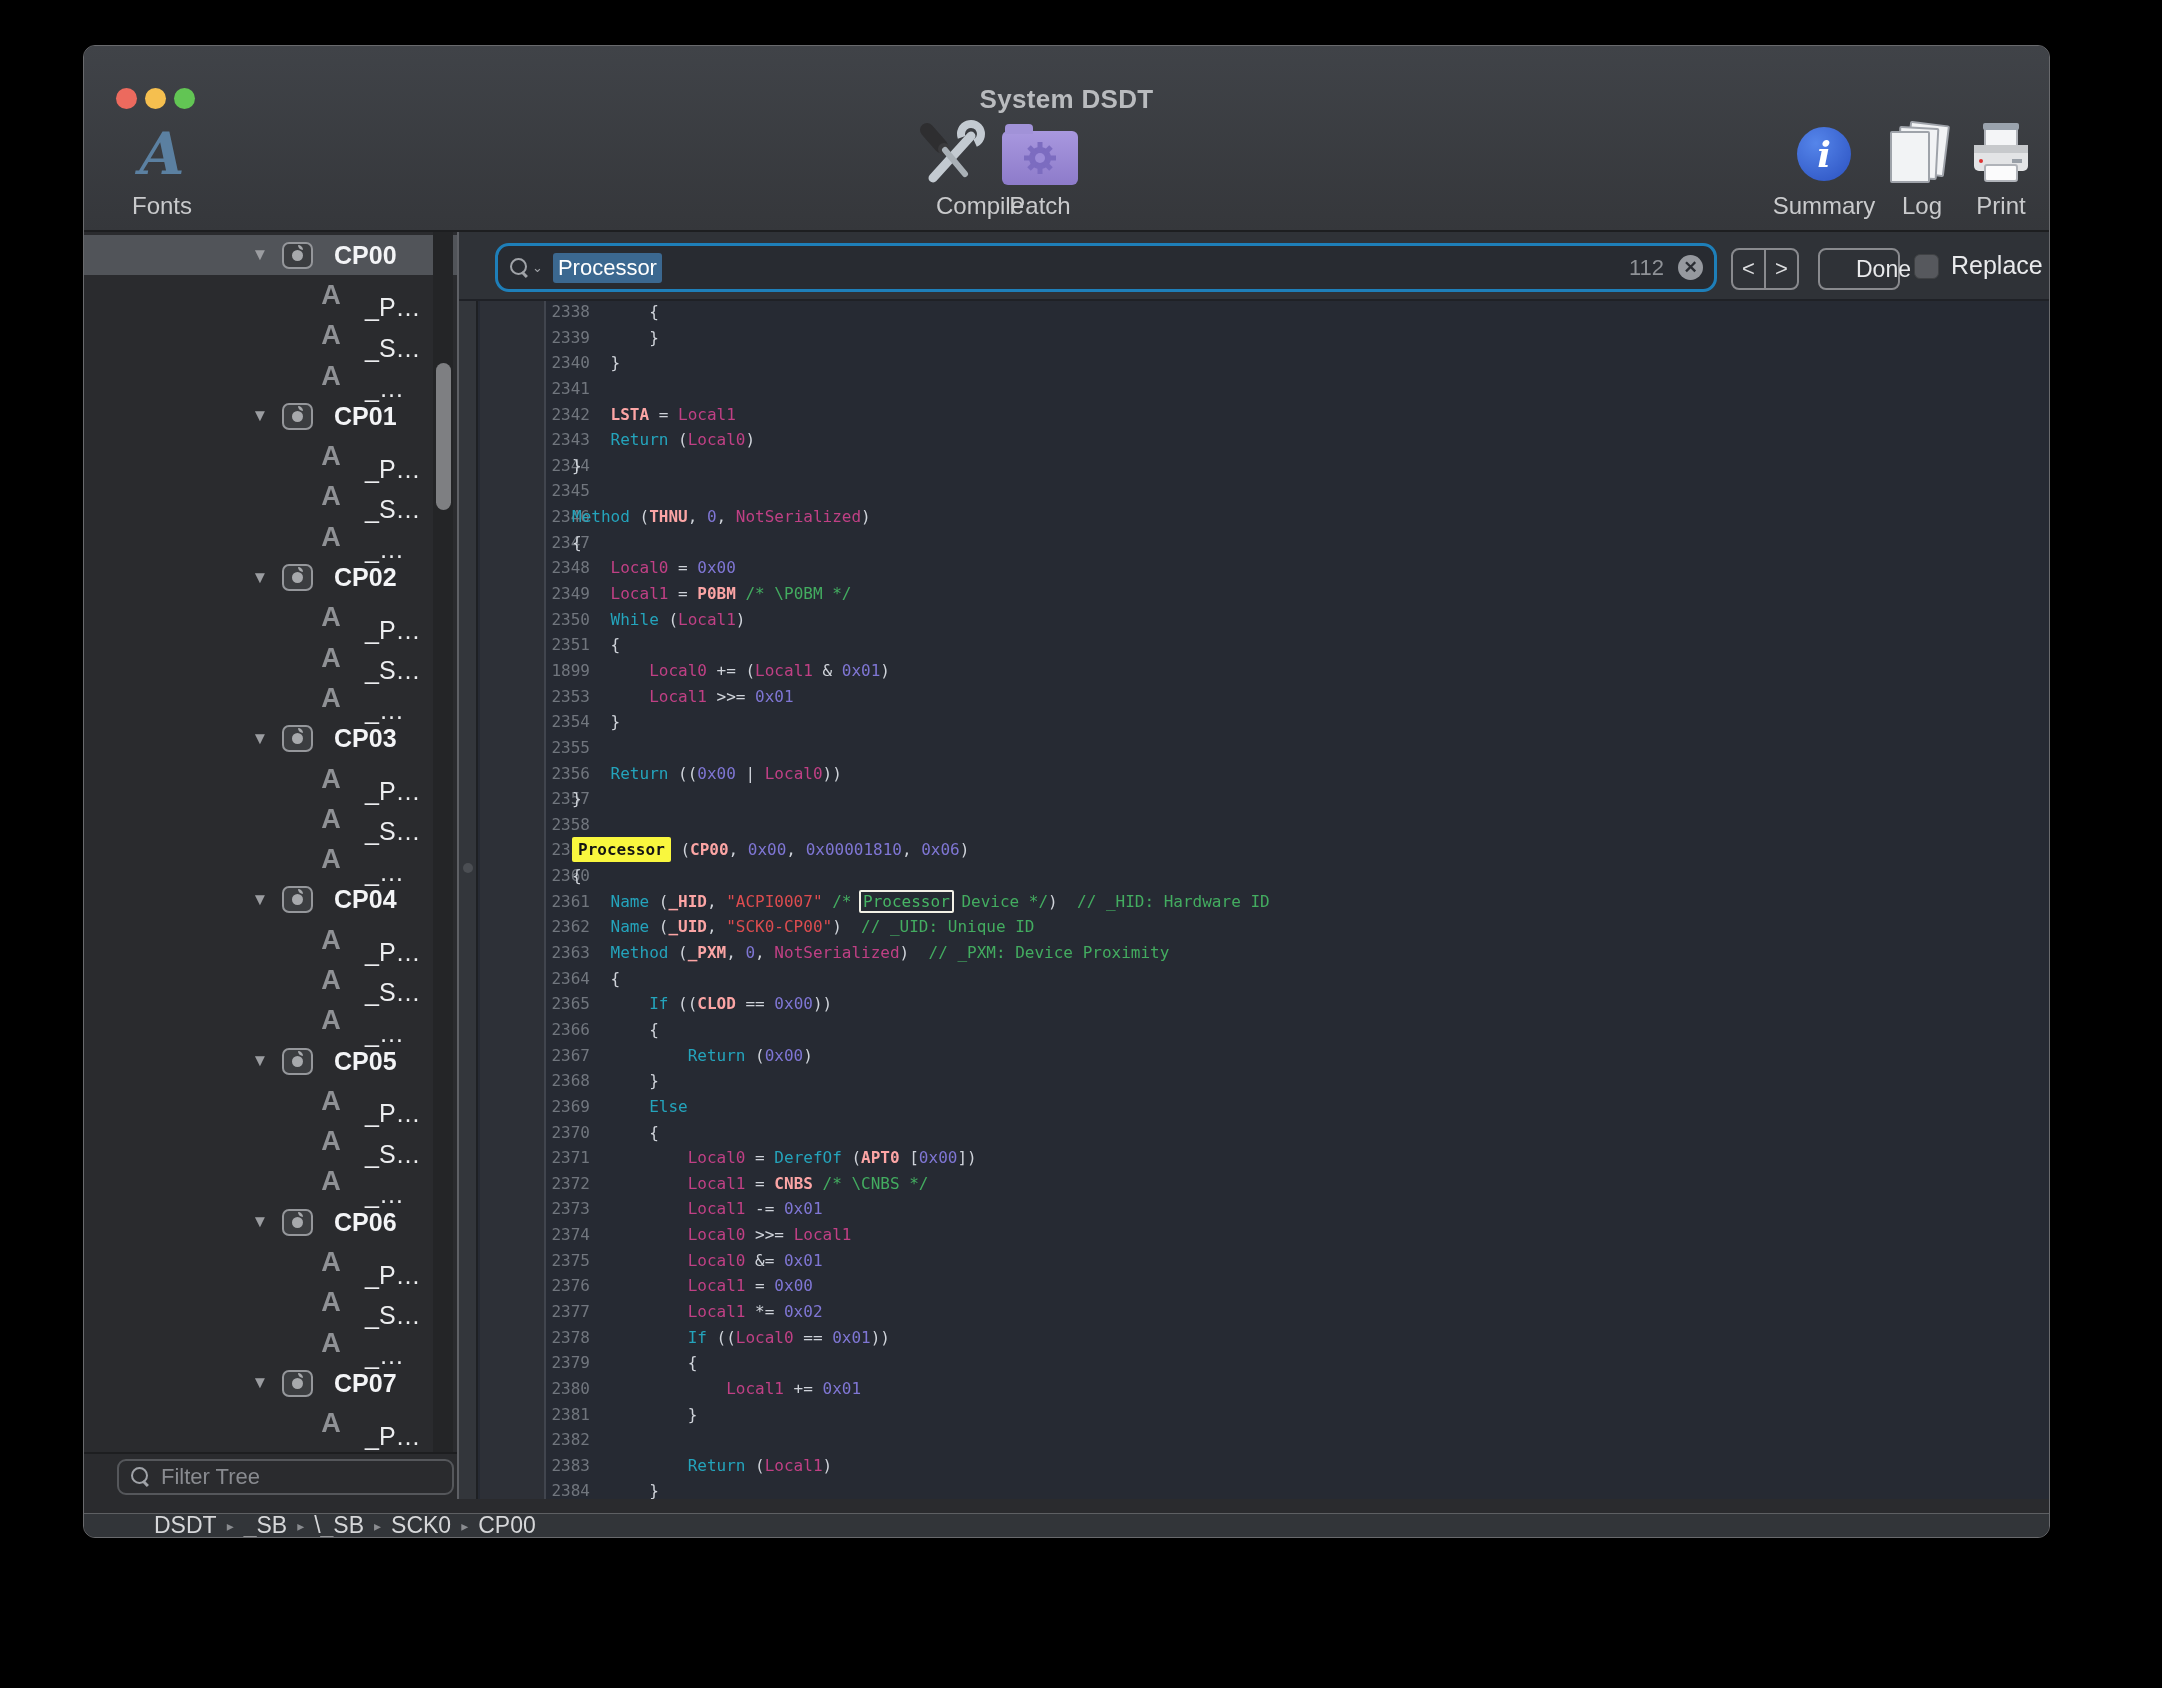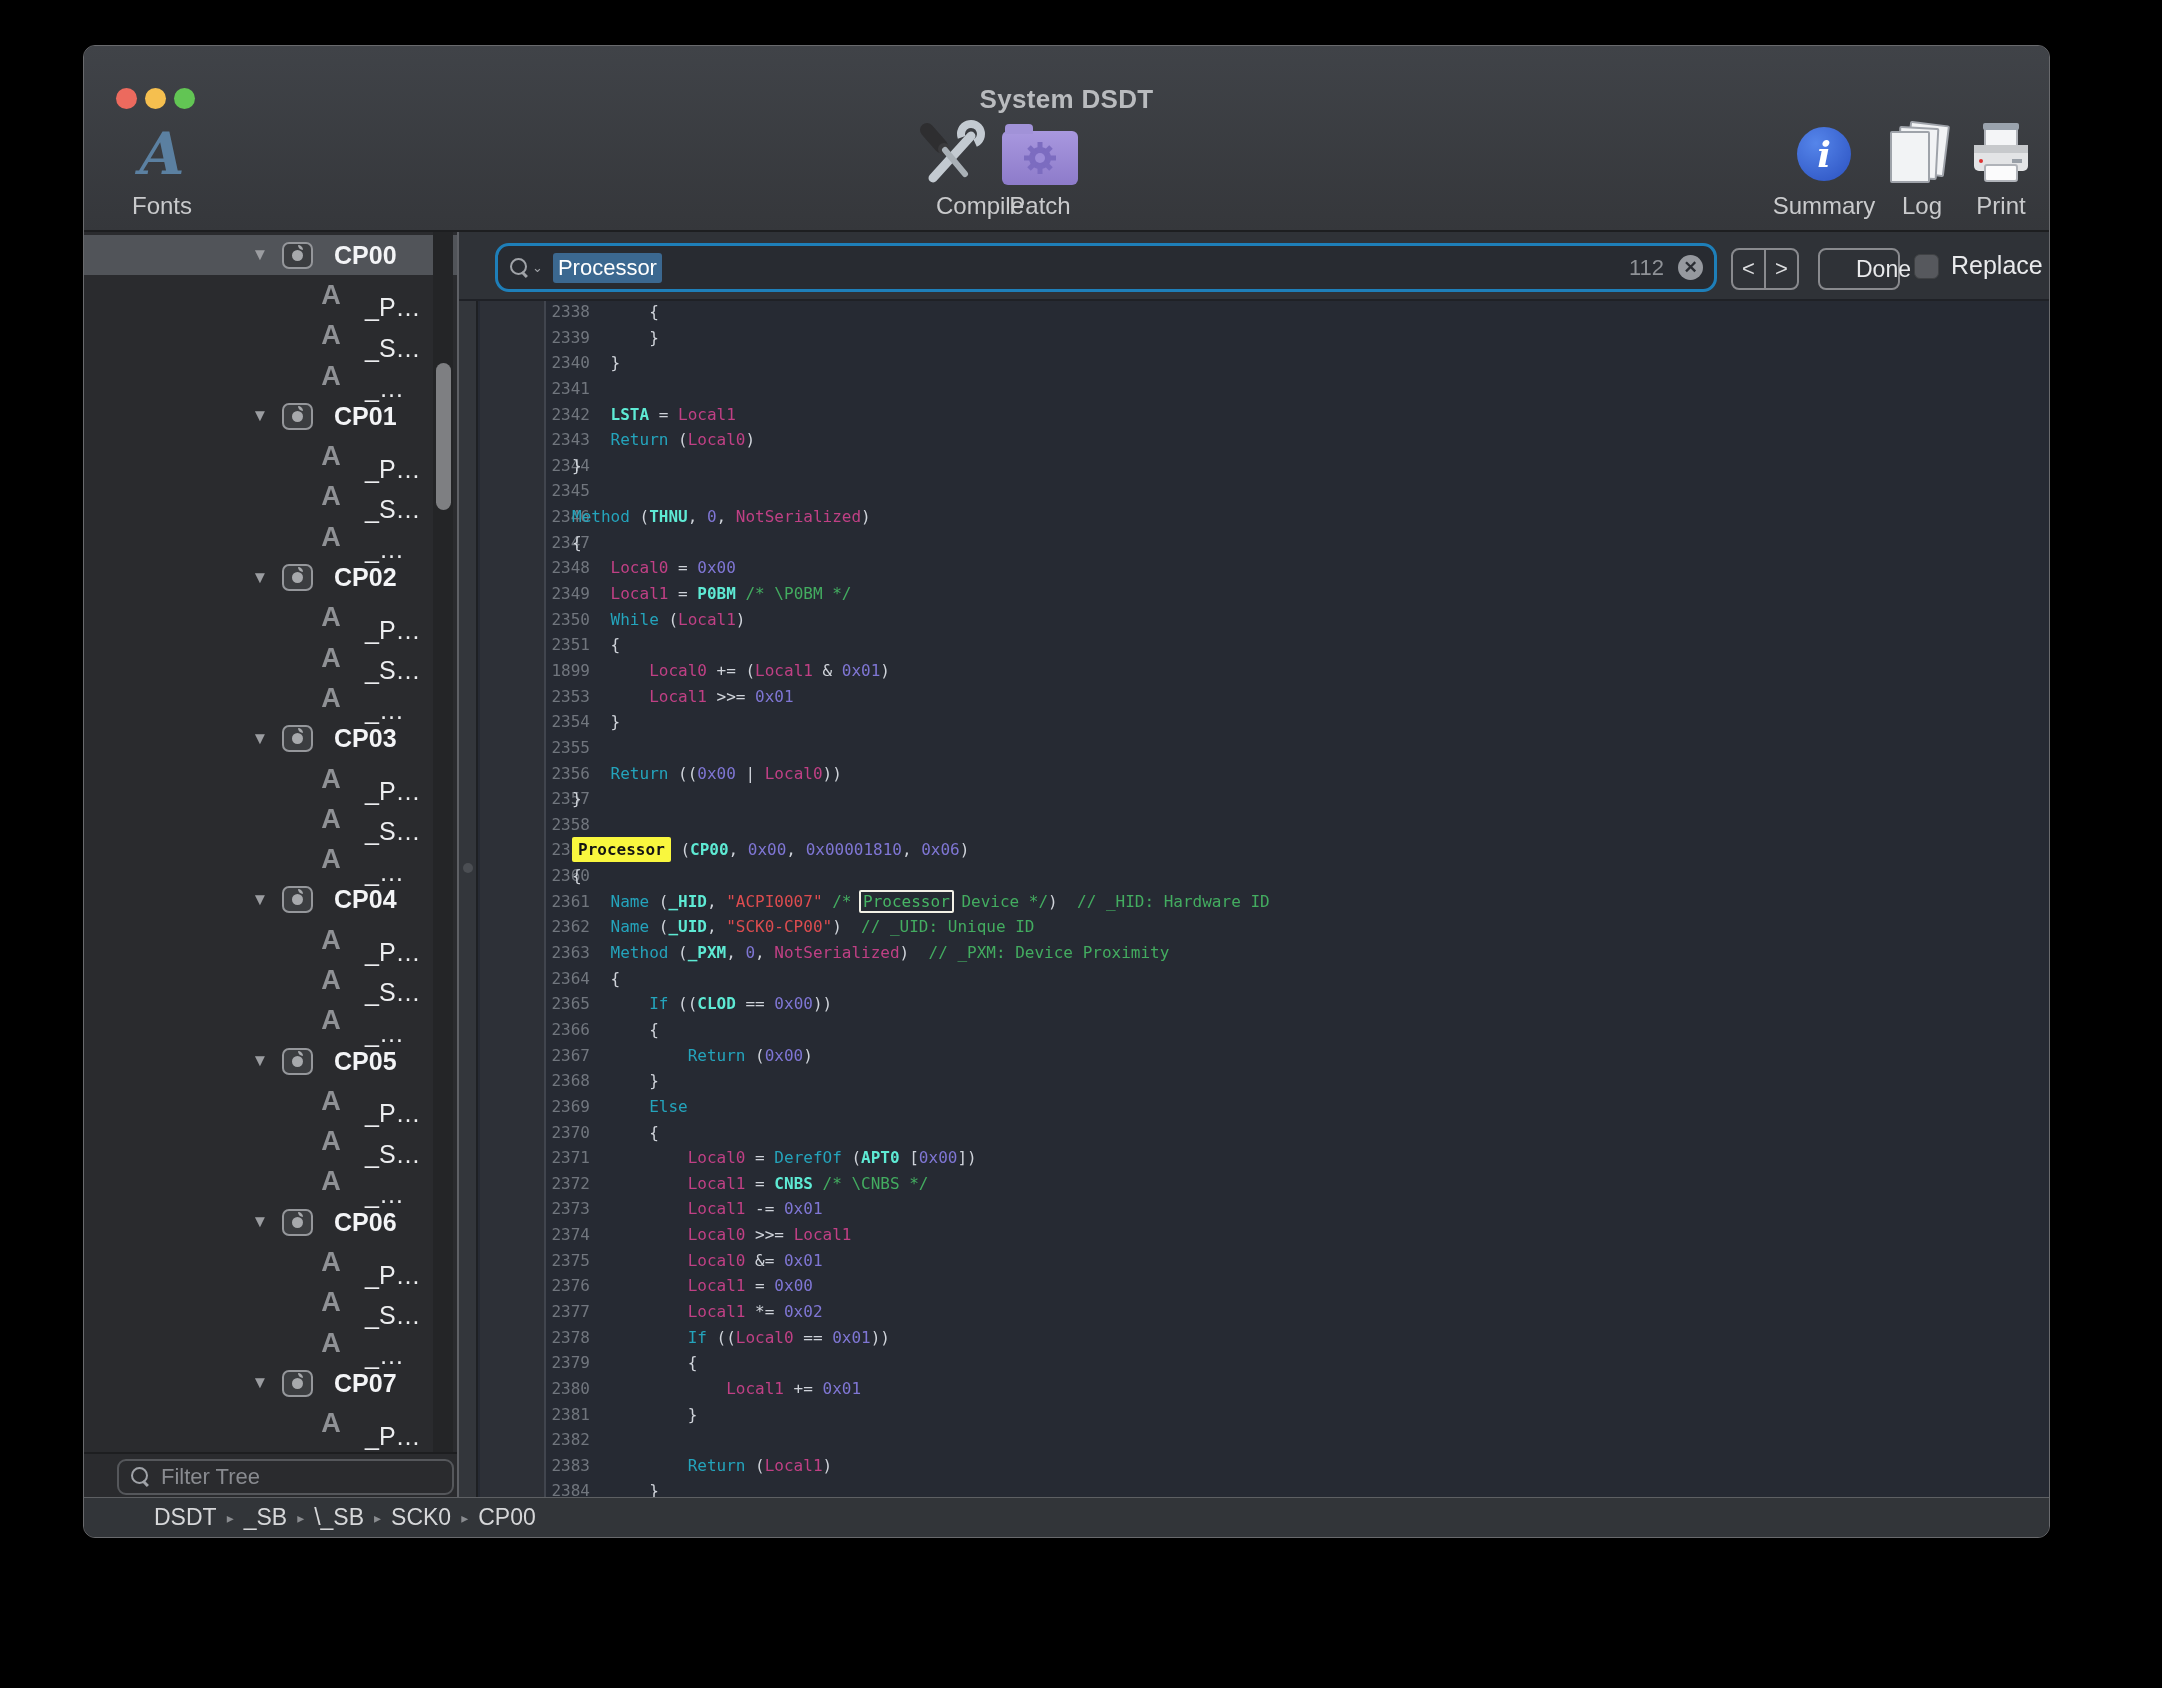--- a/index.html
+++ b/index.html
@@ -117,30 +117,30 @@
   .gutter-bg { position:absolute; left:21px; top:0; width:66px; height:100%;
     background:#2d3037; border-right:2px solid #41454e; }
 
   .code-lines { position:absolute; left:19px; top:-2px; width:1573px;
     font-family:"DejaVu Sans Mono",monospace; font-size:16px; }
   .cl { position:relative; height:25.65px; line-height:25.65px; white-space:pre; }
   .ln { position:absolute; left:0; width:112px; text-align:right; color:#71767e; }
   .ct { position:absolute; left:17px; }
   .tk-k   { color:#24a4bc; }
   .tk-v   { color:#c04085; }
-  .tk-n   { color:#5eead4; font-weight:700; }
+  .tk-n   { color:#fca5a5; font-weight:700; }
   .tk-num { color:#7f76d4; }
   .tk-s   { color:#dd4c4f; }
   .tk-c   { color:#43ac60; }
   .tk-p   { color:#cfd3da; }
   .tk-hl  { background:#f9f73e; color:#141414; font-weight:700; padding:3px 6px; border-radius:2px; }
   .tk-box { color:#47b565; border:2px solid #f2f0e6; border-radius:2px; padding:0 2px; margin:0 -2px; }
 
   
-  .statusbar { position:absolute; left:0; bottom:0; width:100%; height:40px;
+  .statusbar { position:absolute; left:0; bottom:0; width:100%; height:24px;
     background:#323539; border-top:1px solid #5e6063; display:flex; align-items:center; }
   .crumbs { margin-left:70px; display:flex; align-items:center; font-size:23px; color:#d6d7d9; }
   .crumb-sep { font-size:14px; color:#8a8c90; margin:0 10px; }
 </style>
 </head>
 <body>
 
 <div class="window">
 
   <div class="titlebar">

